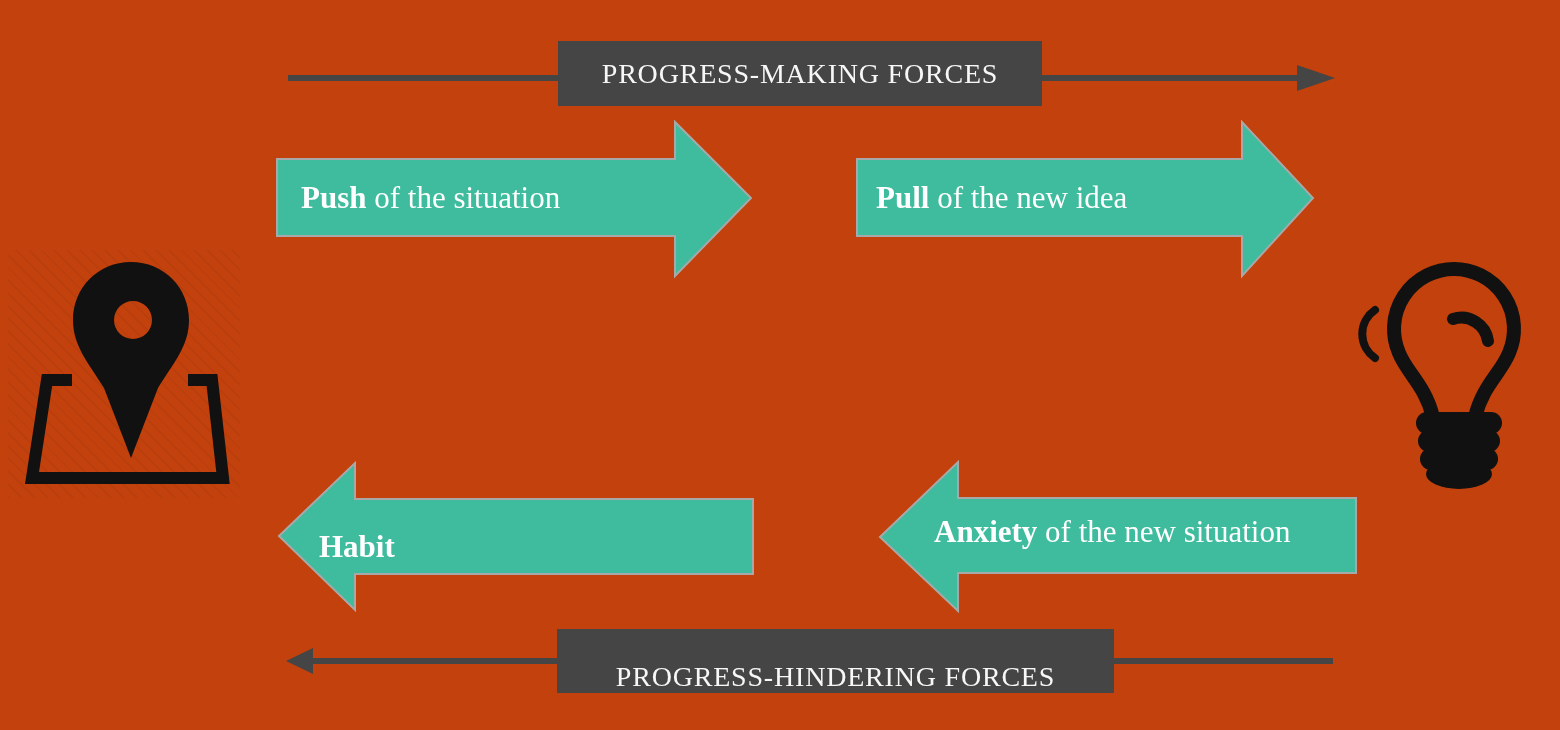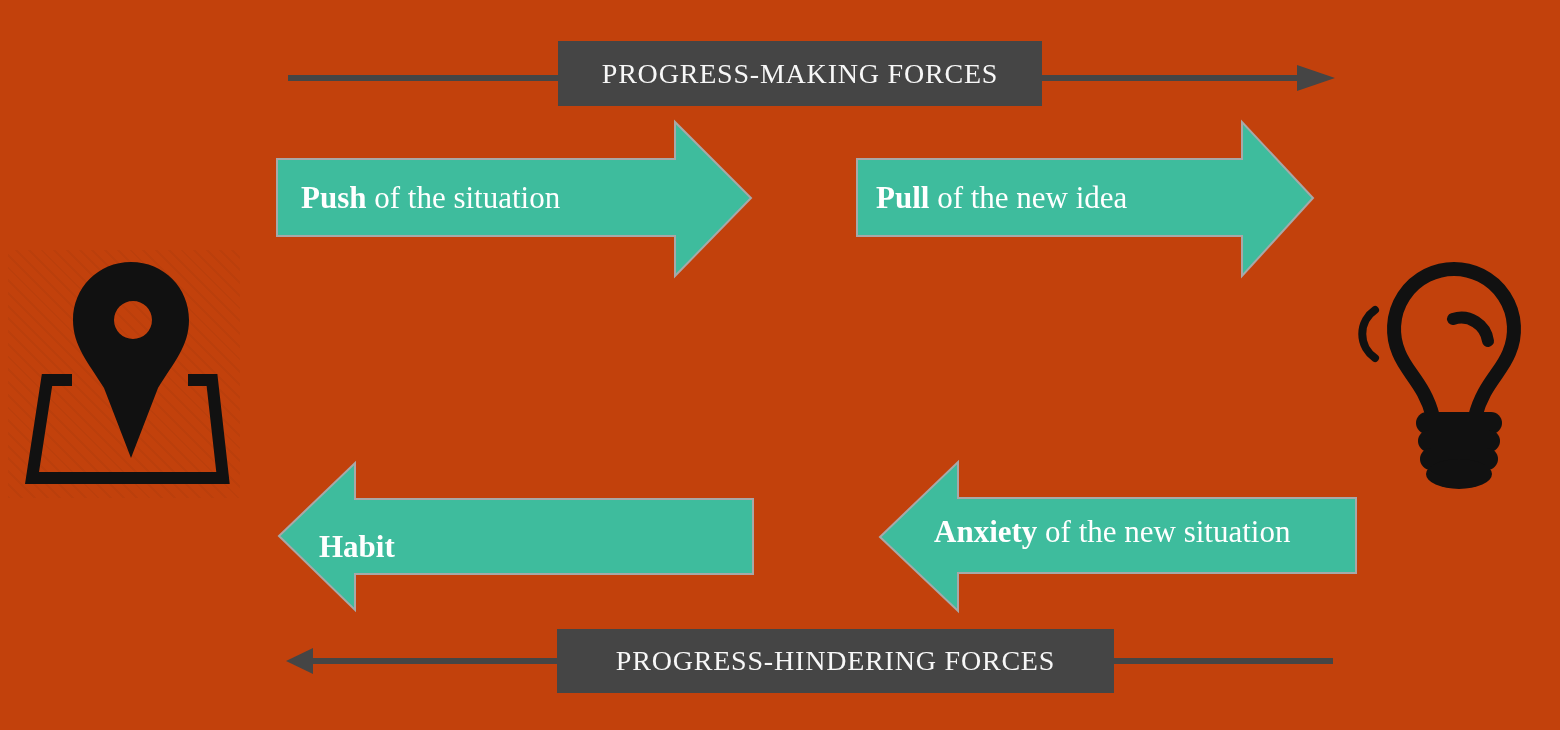--- a/index.html
+++ b/index.html
@@ -39,21 +39,21 @@
 <div class="canvas">
 
   <div class="axis-line" style="left:288px;top:75px;width:1012px;"></div>
   <div class="axis-head right" style="left:1297px;top:65px;"></div>
   <div class="axis-box" style="left:558px;top:41px;width:484px;height:65px;">
     <span>PROGRESS-MAKING FORCES</span>
   </div>
 
   <div class="axis-line" style="left:310px;top:658px;width:1023px;"></div>
   <div class="axis-head left" style="left:286px;top:648px;"></div>
-  <div class="axis-box" style="left:557px;top:629px;width:557px;height:64px;">
+  <div class="axis-box" style="left:557px;top:629px;width:557px;height:64px;align-items:flex-end;">
     <span>PROGRESS-HINDERING FORCES</span>
   </div>
 
   <div class="force" style="left:276px;top:120px;width:478px;height:158px;">
     <svg width="478" height="158" viewBox="0 0 478 158">
       <polygon points="1,39 399,39 399,2 475,78 399,156 399,116 1,116" fill="#3EBC9D" stroke="#A8A8A8" stroke-width="2"></polygon>
     </svg>
     <div class="force-label" style="left:25px;top:39px;height:77px;">
       <span class="b">Push</span><span> of the situation</span>
     </div>

